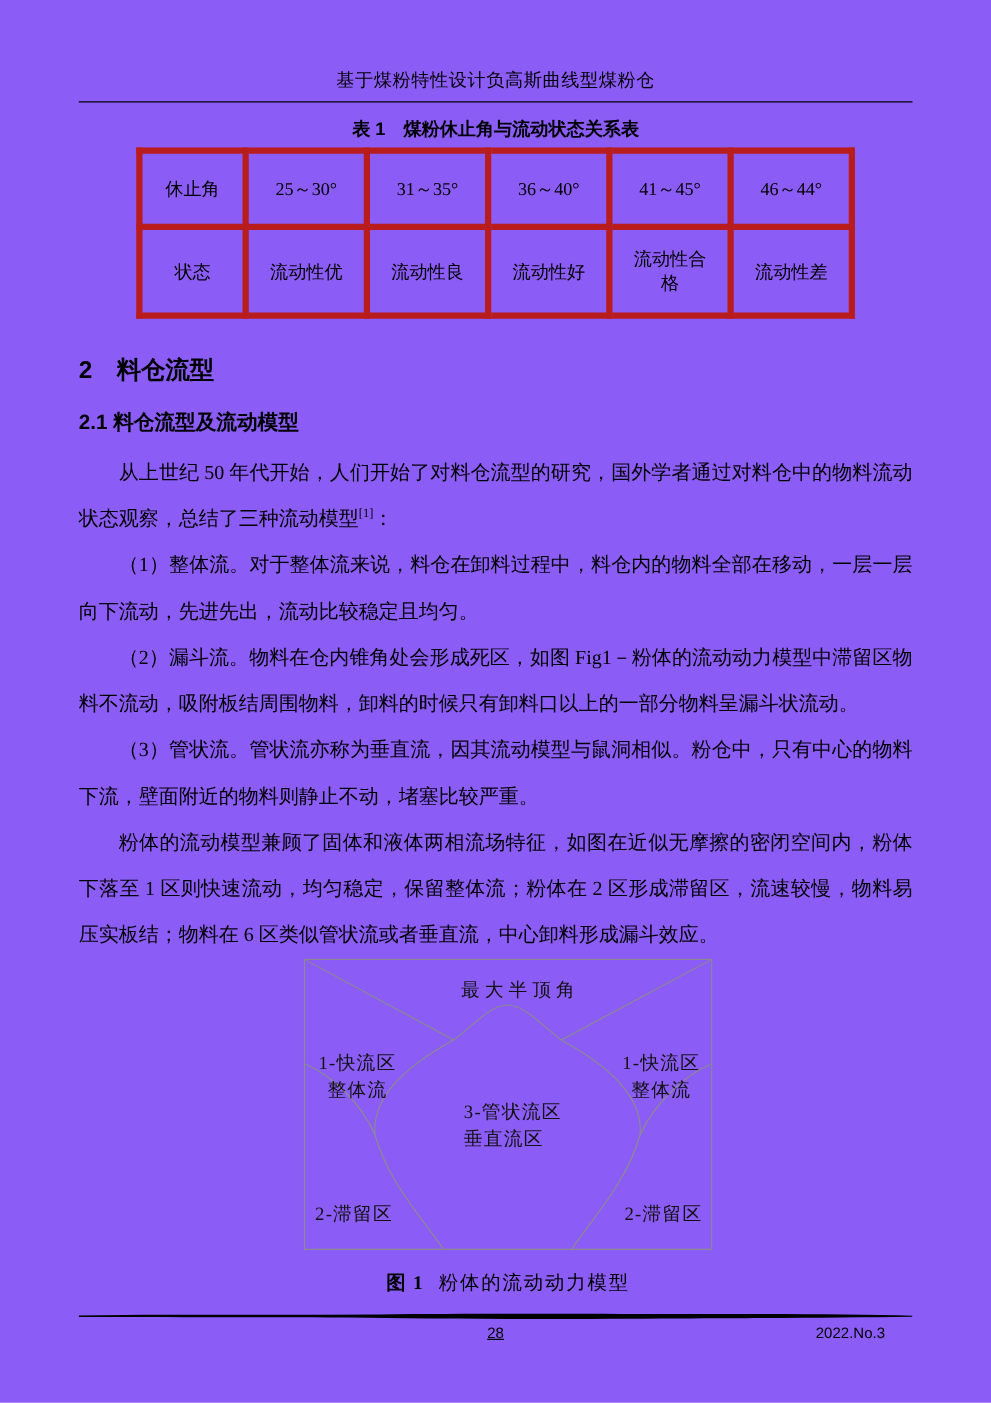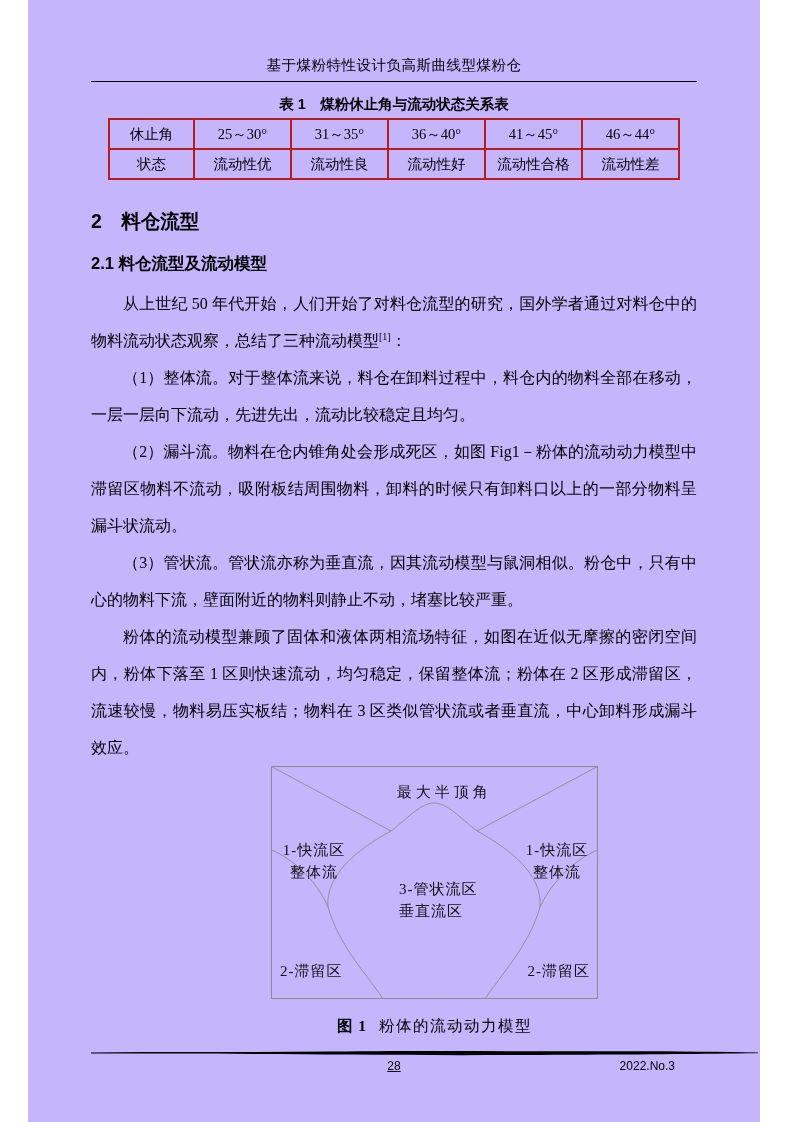--- a/index.html
+++ b/index.html
@@ -2,21 +2,21 @@
 <html><head>
 <meta charset="utf-8">
 <style>
   html, body { margin: 0; padding: 0; }
   body {
     width: 793px; height: 1122px;
     background: #ffffff;
     font-family: "Liberation Serif", "DejuVu Serif", serif;
     color: #000;
   }
-  .page { position: relative; width: 732px; height: 1122px; overflow: hidden; background: #c4b5fd; margin-left: 28px; }
+  .page { position: relative; width: 793px; height: 1122px; overflow: hidden; background: #8b5cf6; }
   .content { padding: 0 63px; }
 
   
   .doc-header {
     padding-top: 56px;
     padding-bottom: 7px;
     border-bottom: 1.4px solid #000;
     text-align: center;
   }
   .doc-header .title {
@@ -33,26 +33,26 @@
     font-weight: bold; font-size: 14.5px; line-height: 18px;
   }
   table.t1 {
     margin: 5px auto 0 auto;
     border-collapse: collapse;
     border: 2px solid #000;
     table-layout: fixed;
     width: 570px;
   }
   table.t1 td {
-    border: 2px solid #b91c1c;
+    border: 5px solid #b91c1c;
     height: 28px;
     text-align: center; vertical-align: middle;
     font-size: 14.5px;
     font-family: "Liberation Serif", "DejaVu Serif", serif;
-    padding: 0;
+    padding: 14px;
   }
   table.t1 col.c0 { width: 85px; }
   table.t1 col.cx { width: 97px; }
 
   
   h2.sec {
     margin: 29px 0 0 0;
     font-family: "Liberation Sans", "DejaVu Sans", sans-serif;
     font-weight: bold; font-size: 19.5px; line-height: 24px;
   }
@@ -153,21 +153,21 @@
     </table>
 
     <h2 class="sec">2　料仓流型</h2>
     <h3 class="sec">2.1 料仓流型及流动模型</h3>
 
     <div class="bodytext">
       <p><span>从上世纪 50 年代开始，人们开始了对料仓流型的研究，国外学者通过对料仓中的物料流动状态观察，总结了三种流动模型</span><sup>[1]</sup><span>：</span></p>
       <p>（1）整体流。对于整体流来说，料仓在卸料过程中，料仓内的物料全部在移动，一层一层向下流动，先进先出，流动比较稳定且均匀。</p>
       <p>（2）漏斗流。物料在仓内锥角处会形成死区，如图 Fig1－粉体的流动动力模型中滞留区物料不流动，吸附板结周围物料，卸料的时候只有卸料口以上的一部分物料呈漏斗状流动。</p>
       <p>（3）管状流。管状流亦称为垂直流，因其流动模型与鼠洞相似。粉仓中，只有中心的物料下流，壁面附近的物料则静止不动，堵塞比较严重。</p>
-      <p>粉体的流动模型兼顾了固体和液体两相流场特征，如图在近似无摩擦的密闭空间内，粉体下落至 1 区则快速流动，均匀稳定，保留整体流；粉体在 2 区形成滞留区，流速较慢，物料易压实板结；物料在 3 区类似管状流或者垂直流，中心卸料形成漏斗效应。</p>
+      <p>粉体的流动模型兼顾了固体和液体两相流场特征，如图在近似无摩擦的密闭空间内，粉体下落至 1 区则快速流动，均匀稳定，保留整体流；粉体在 2 区形成滞留区，流速较慢，物料易压实板结；物料在 6 区类似管状流或者垂直流，中心卸料形成漏斗效应。</p>
     </div>
 
     <div class="figure-wrap">
       <svg width="327" height="233" viewBox="0 0 327 233">
         <rect x="0.5" y="0.5" width="326" height="232" fill="none" stroke="#8c8c8c" stroke-width="1"></rect>
         <path d="M0.5,0.5 L120,65" fill="none" stroke="#8c8c8c" stroke-width="0.9"></path>
         <path d="M326.5,0.5 L206,65" fill="none" stroke="#8c8c8c" stroke-width="0.9"></path>
         <path d="M112,233 C97,210 68,180 57,141 C54,110 85,84 120,65 C138,51 150,37 163,37 C176,37 188,51 206,65 C241,84 272,110 269,141 C258,180 229,210 214,233" fill="none" stroke="#8c8c8c" stroke-width="0.9"></path>
         <path d="M0.5,84 C20,92 45,113 57,141" fill="none" stroke="#8c8c8c" stroke-width="0.9"></path>
         <path d="M326.5,84 C307,92 282,113 269,141" fill="none" stroke="#8c8c8c" stroke-width="0.9"></path>

